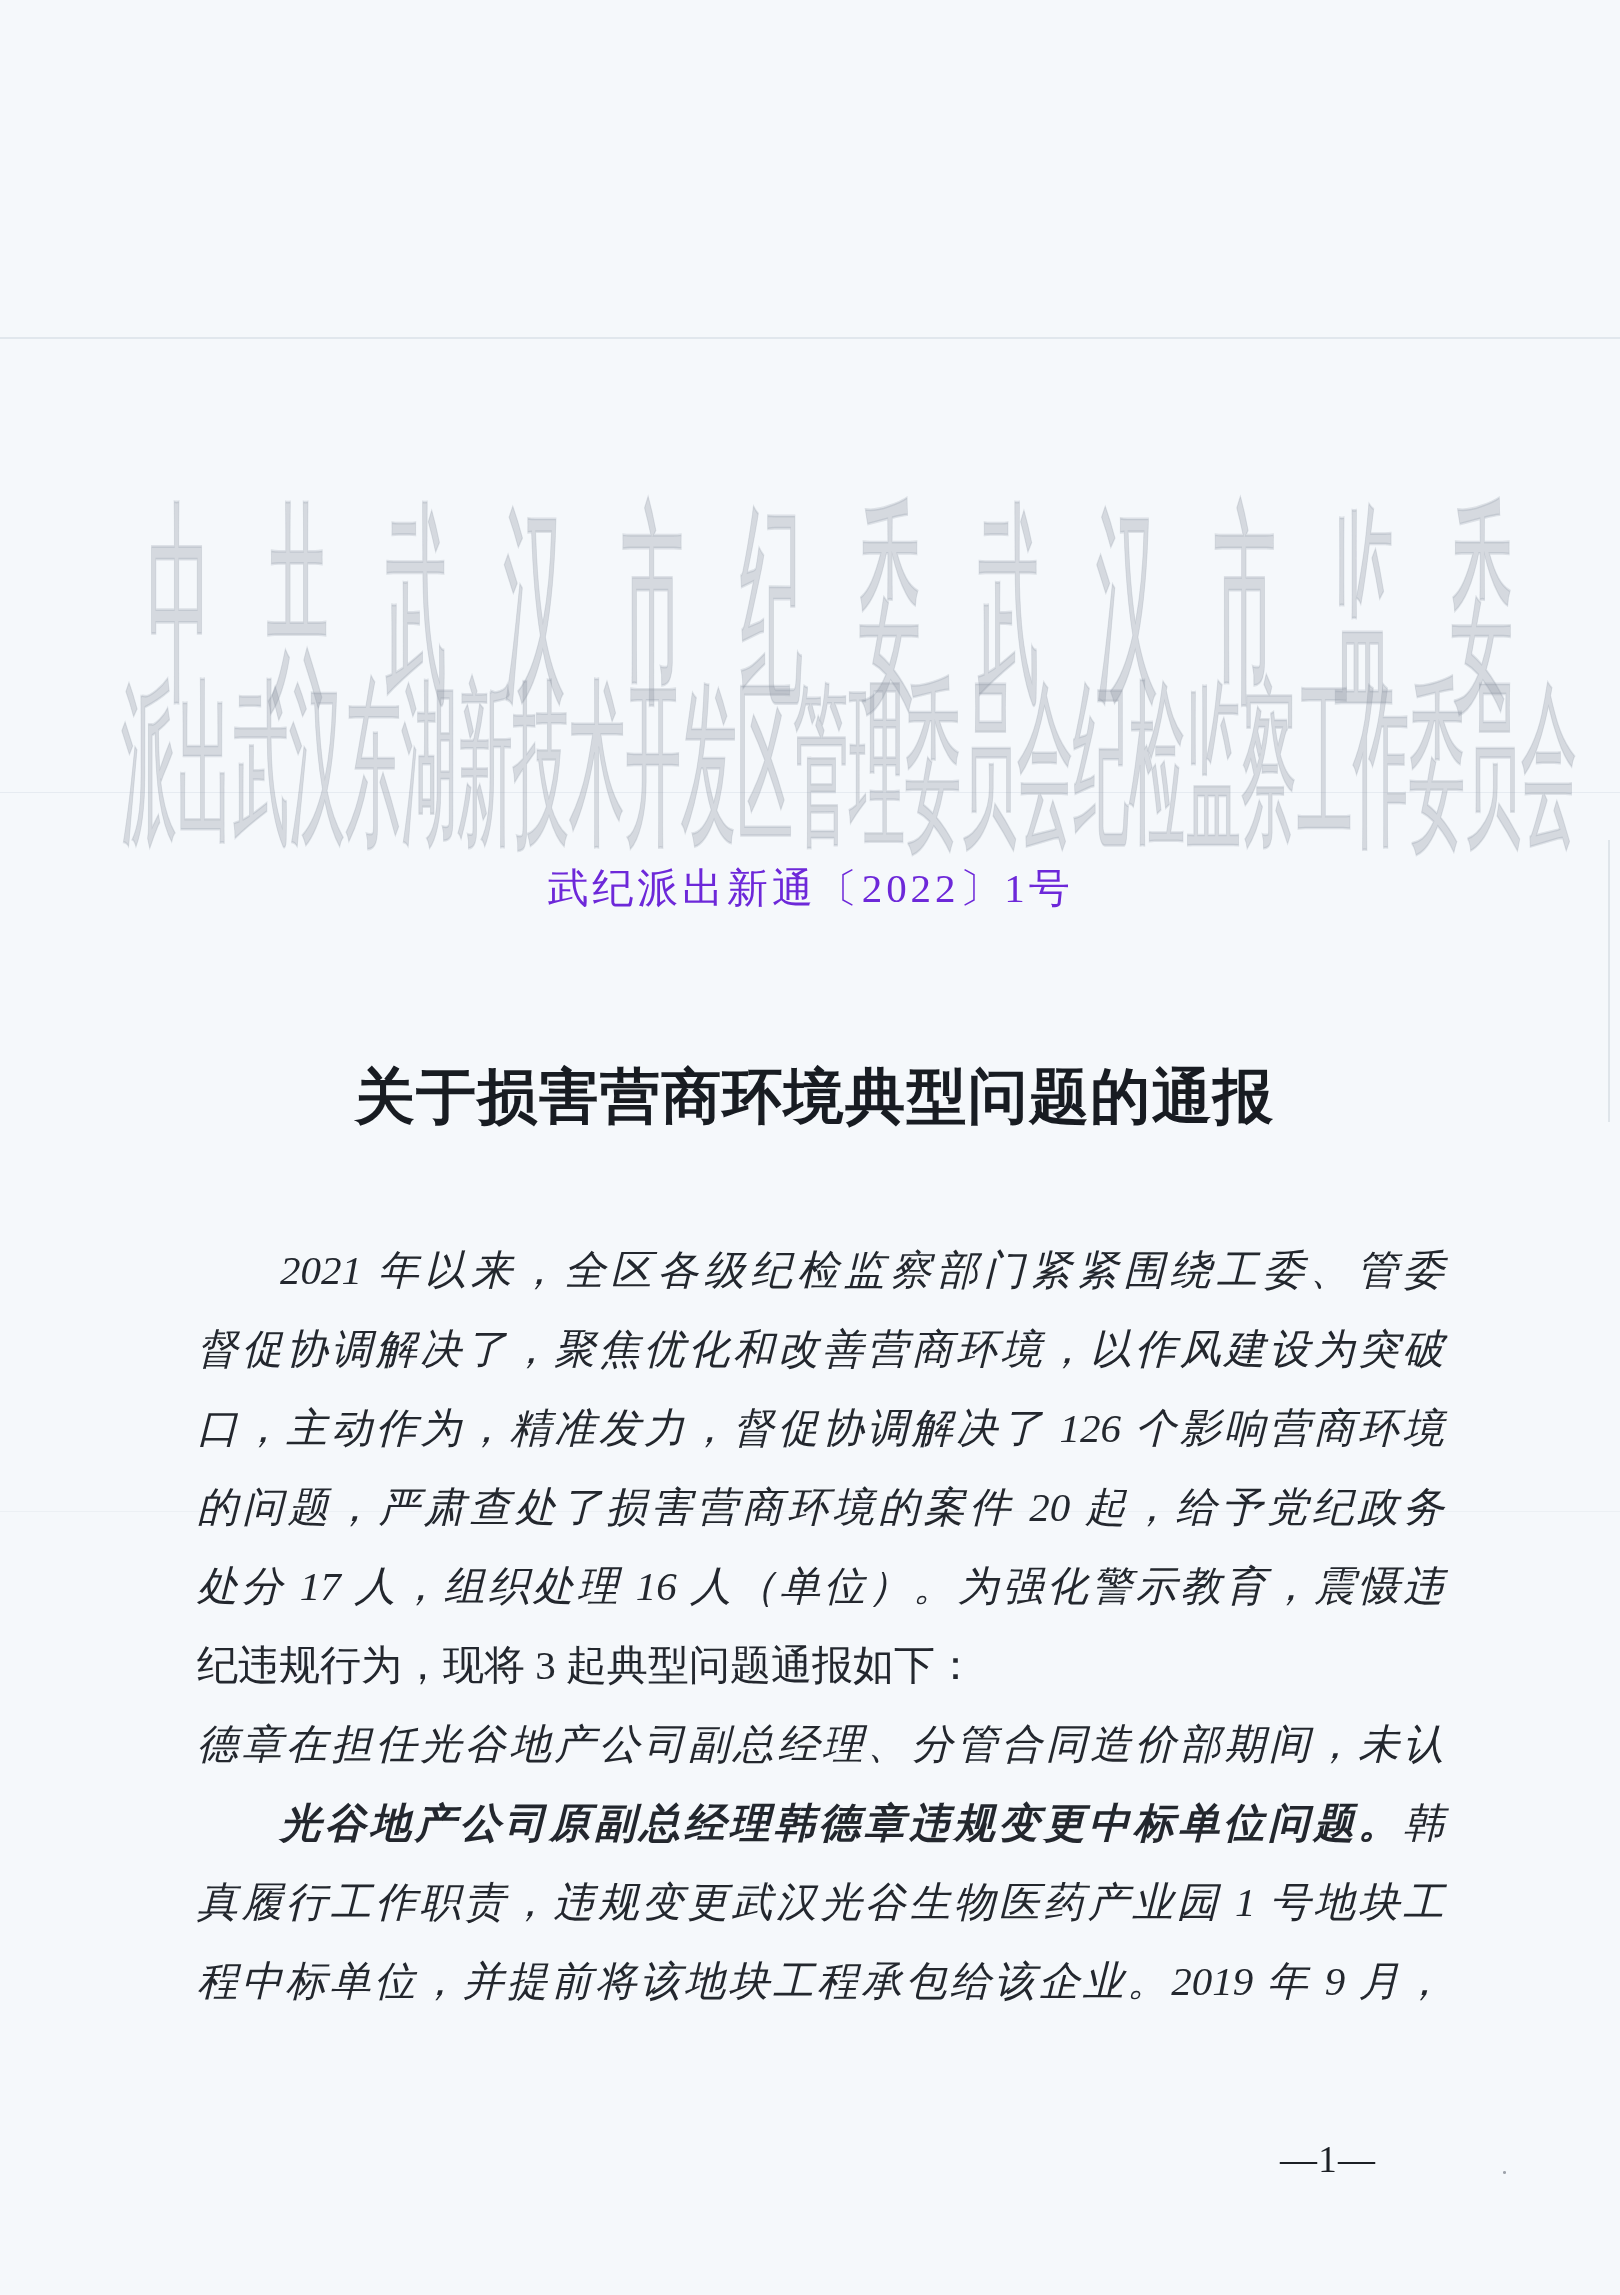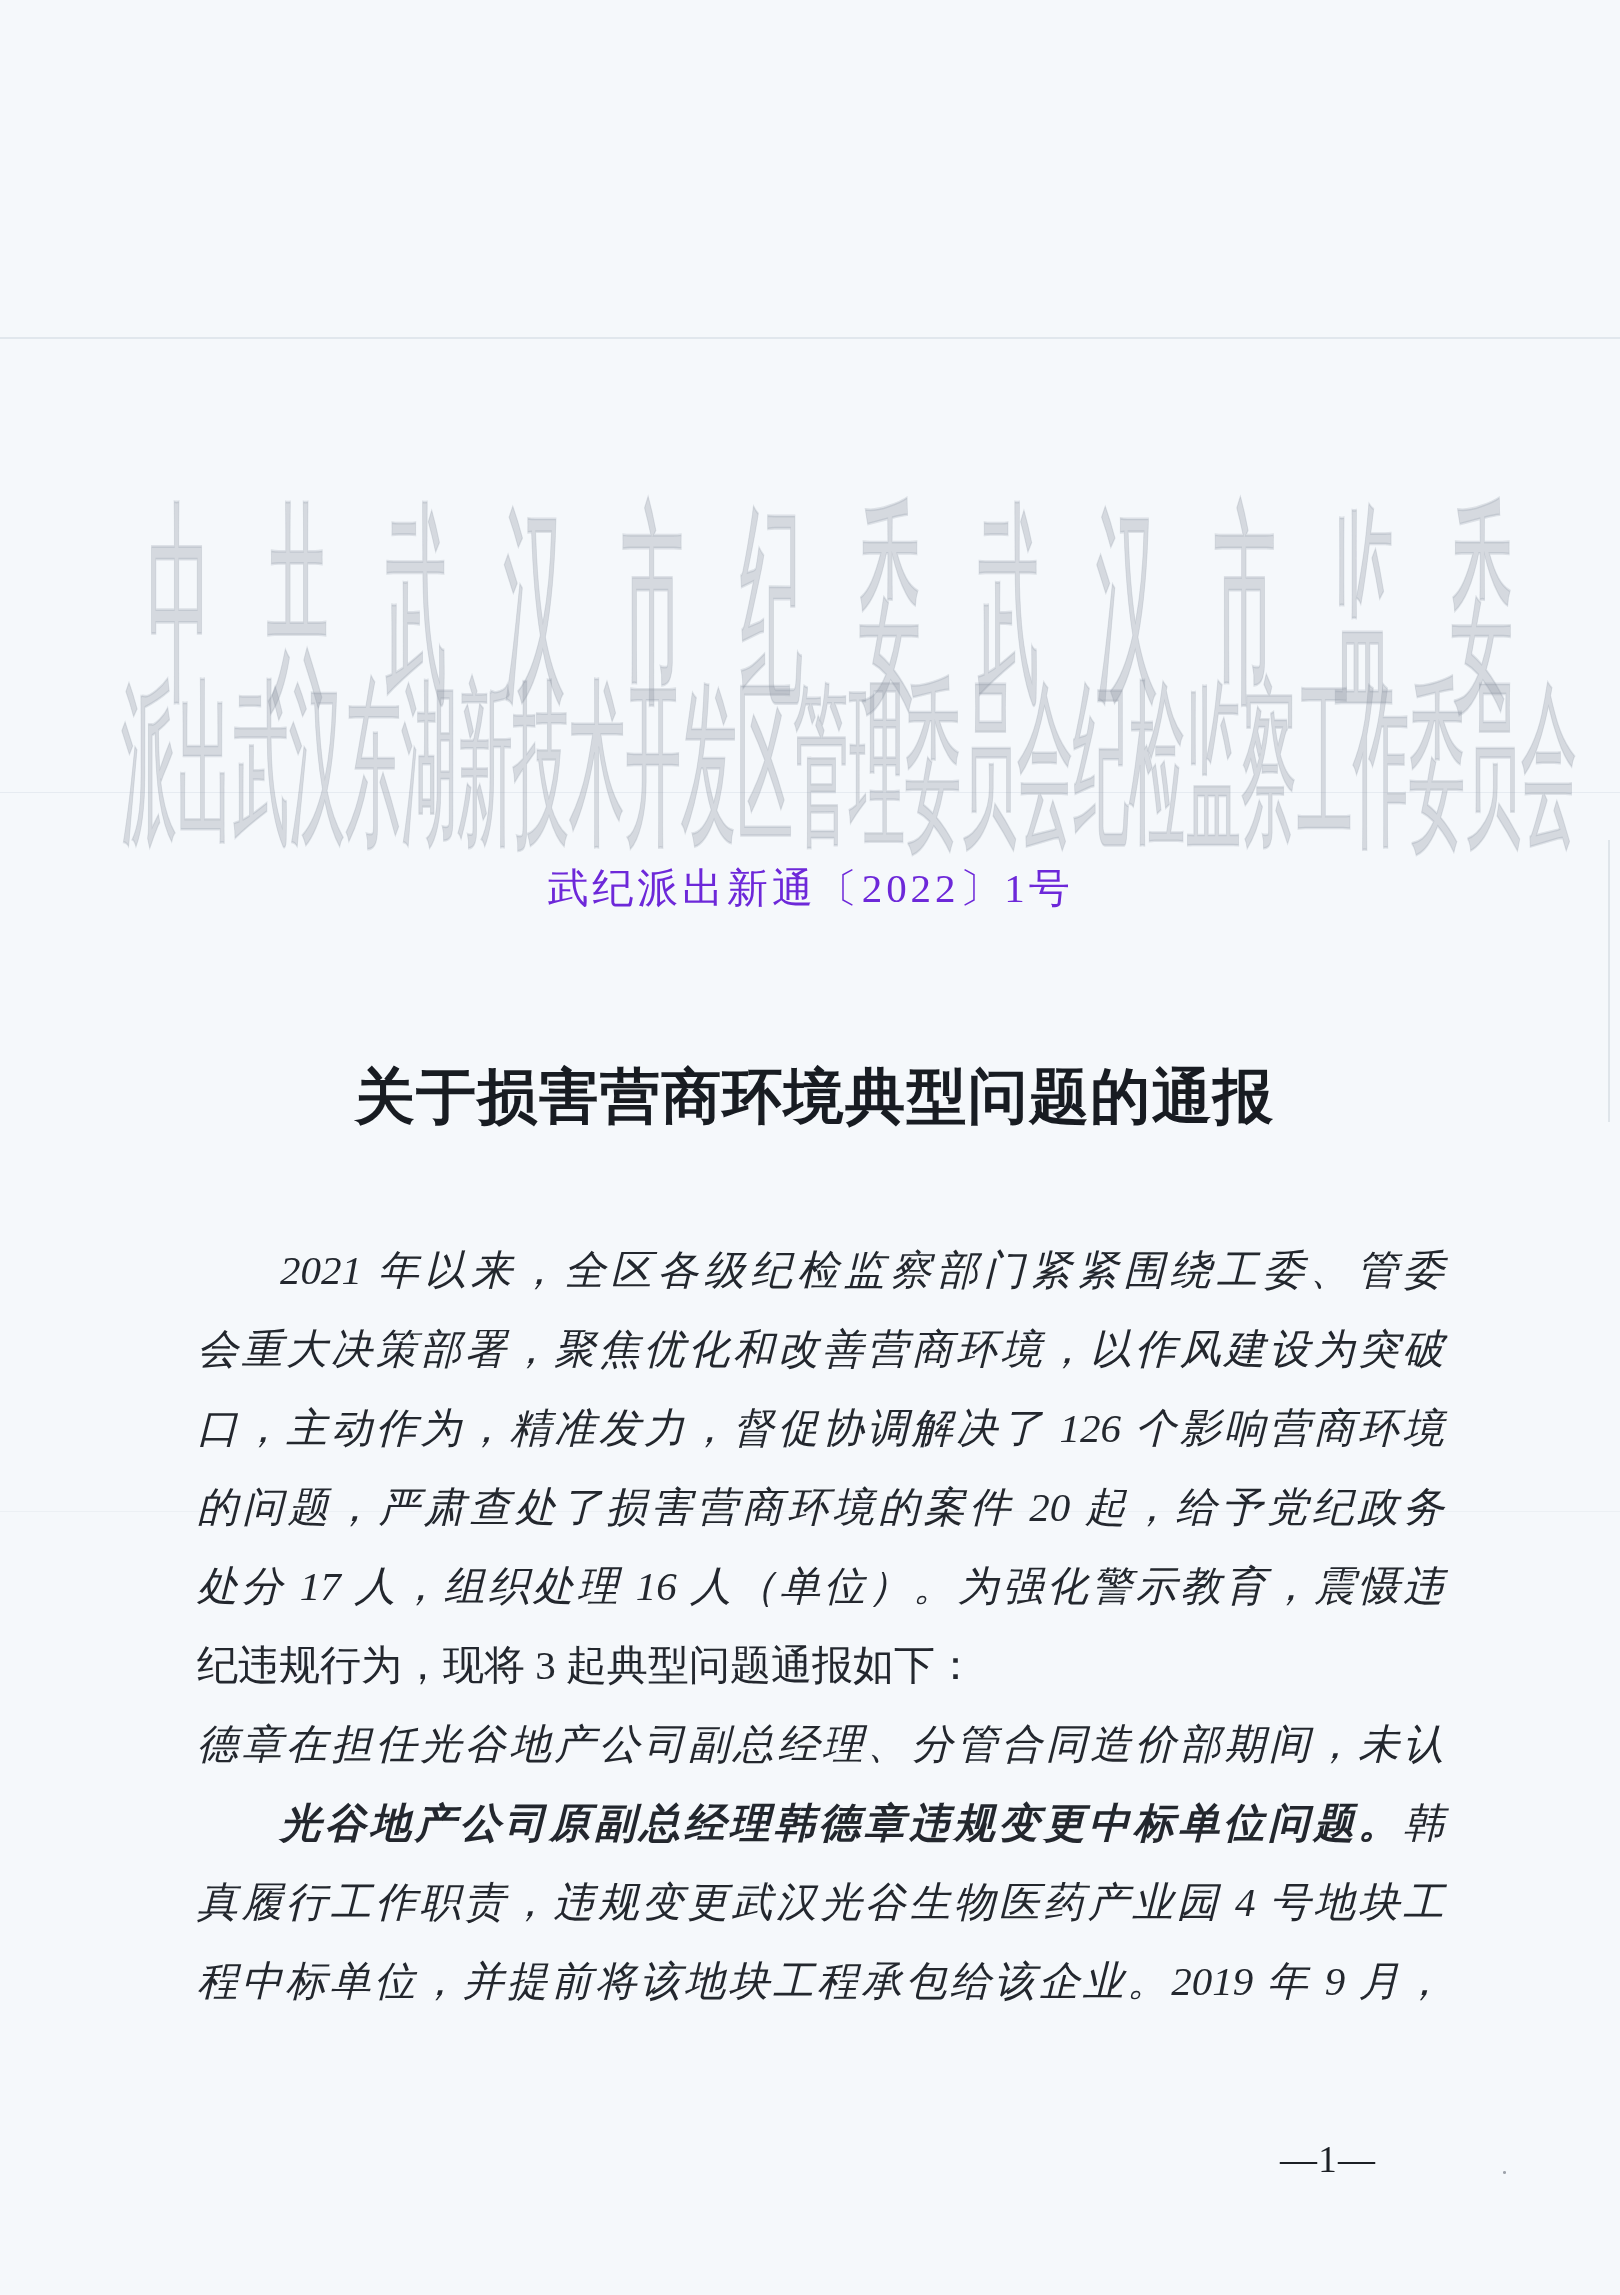--- a/index.html
+++ b/index.html
@@ -157,27 +157,27 @@
       <span class="ghost-char">员</span>
       <span class="ghost-char">会</span>
     </div>
 
   <div class="doc-number">武纪派出新通〔2022〕1号</div>
 
   <h1 class="title">关于损害营商环境典型问题的通报</h1>
 
   <div class="body-text">
       <div class="bline indent fill"><span>2021 年以来，全区各级纪检监察部门紧紧围绕工委、管委</span></div>
-      <div class="bline fill"><span>会重大决策部署，聚焦优化和改善营商环境，以作风建设为突破</span></div>
+      <div class="bline fill"><span>督促协调解决了，聚焦优化和改善营商环境，以作风建设为突破</span></div>
       <div class="bline fill"><span>口，主动作为，精准发力，督促协调解决了 126 个影响营商环境</span></div>
       <div class="bline fill"><span>的问题，严肃查处了损害营商环境的案件 20 起，给予党纪政务</span></div>
       <div class="bline fill"><span>处分 17 人，组织处理 16 人（单位）。为强化警示教育，震慑违</span></div>
       <div class="bline"><span>纪违规行为，现将 3 起典型问题通报如下：</span></div>
       <div class="bline fill"><span>德章在担任光谷地产公司副总经理、分管合同造价部期间，未认</span></div>
       <div class="bline indent fill"><span class="seg-bold">光谷地产公司原副总经理韩德章违规变更中标单位问题。</span><span>韩</span></div>
-      <div class="bline fill"><span>真履行工作职责，违规变更武汉光谷生物医药产业园 4 号地块工</span></div>
+      <div class="bline fill"><span>真履行工作职责，违规变更武汉光谷生物医药产业园 1 号地块工</span></div>
       <div class="bline fill"><span>程中标单位，并提前将该地块工程承包给该企业。2019 年 9 月，</span></div>
     </div>
 
   <div class="page-number">—1—</div>
 
 </div>
 
 
 </body></html>

